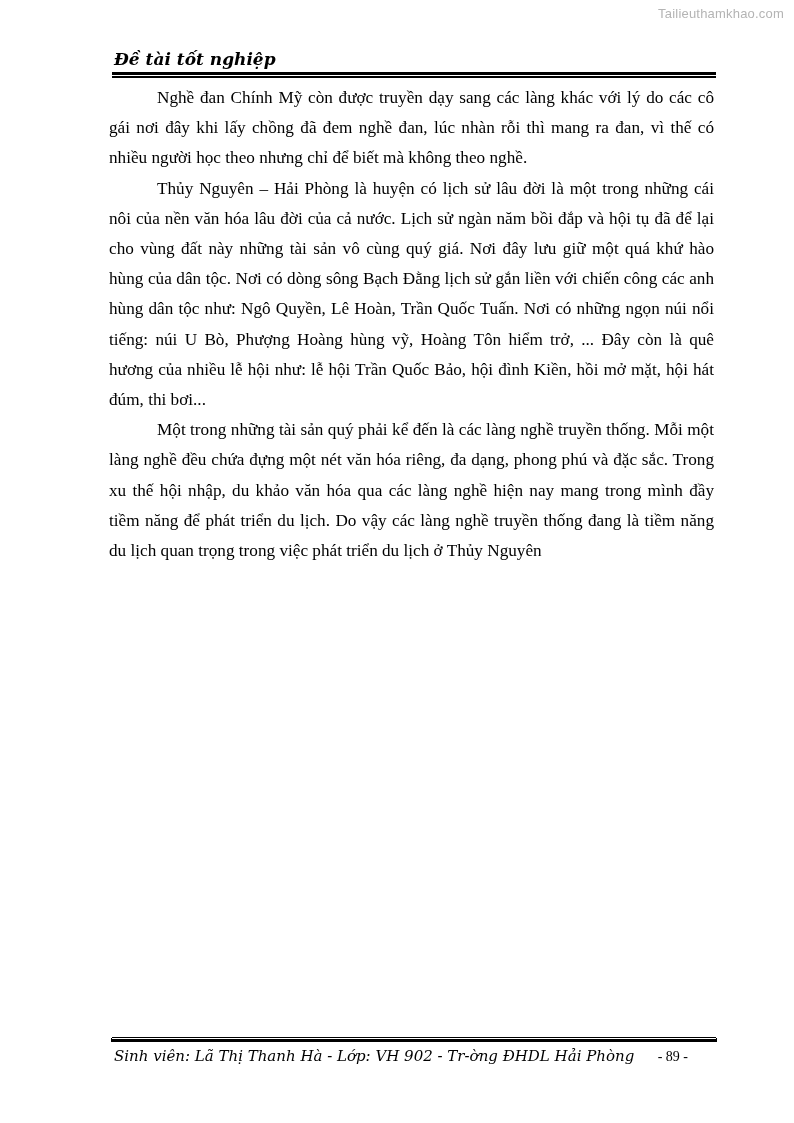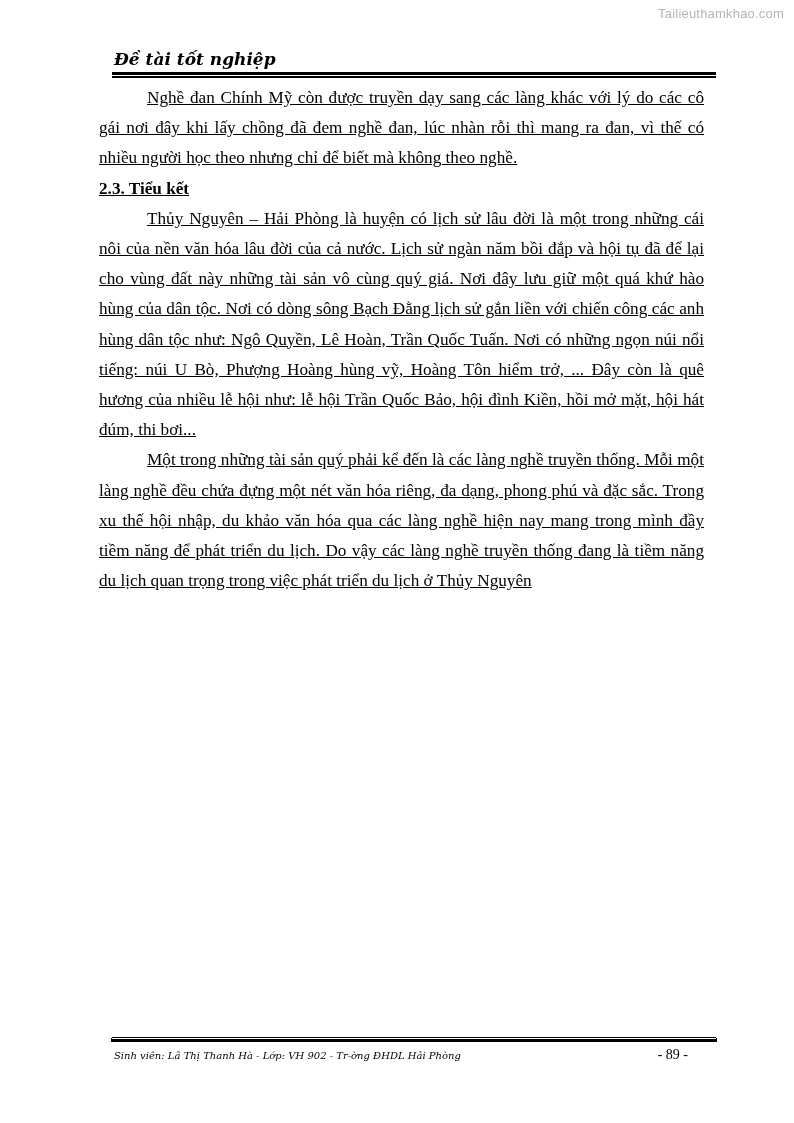--- a/index.html
+++ b/index.html
@@ -41,27 +41,26 @@
     }
     .rule-thick-thin {
       margin-top: 2px;
       height: 3px;
       background: #000;
       border-bottom: 1px solid #fff;
       box-shadow: 0 2px 0 0 #000;
     }
     .content {
       position: absolute;
-      left: 99px;
+      left: 109px;
       top: 83px;
       width: 605px;
       font-size: 17.2px;
       line-height: 30.2px;
       text-align: justify;
-      text-decoration: underline;
     }
     .content p {
       margin: 0;
       text-indent: 48px;
     }
     .content h3 {
       margin: 0;
       font-size: 17.2px;
       font-weight: bold;
       line-height: 30.2px;
@@ -80,21 +79,21 @@
       margin-bottom: 8px;
     }
     .footer-row {
       display: flex;
       justify-content: space-between;
       align-items: baseline;
       margin-top: 8px;
     }
     .footer-text {
       font-family: "DejaVu Serif", serif;
-      font-size: 10px;
+      font-size: 15px;
       font-style: italic;
       margin-left: 2px;
     }
     .page-number {
       font-family: "Liberation Serif", serif;
       font-size: 14px;
       margin-right: 28px;
     }
   </style>
 </head>
@@ -102,21 +101,20 @@
 
 <div class="watermark">Tailieuthamkhao.com</div>
 
 <div class="header">
   <div class="header-title">Đề tài tốt nghiệp</div>
   <div class="rule-thick-thin"></div>
 </div>
 
 <div class="content">
   <p>Nghề đan Chính Mỹ còn được truyền dạy sang các làng khác với lý do các cô gái nơi đây khi lấy chồng đã đem nghề đan, lúc nhàn rỗi thì mang ra đan, vì thế có nhiều người học theo nhưng chỉ để biết mà không theo nghề.</p>
-  <h3>2.3. Tiểu kết</h3>
   <p>Thủy Nguyên – Hải Phòng là huyện có lịch sử lâu đời là một trong những cái nôi của nền văn hóa lâu đời của cả nước. Lịch sử ngàn năm bồi đắp và hội tụ đã để lại cho vùng đất này những tài sản vô cùng quý giá. Nơi đây lưu giữ một quá khứ hào hùng của dân tộc. Nơi có dòng sông Bạch Đằng lịch sử gắn liền với chiến công các anh hùng dân tộc như: Ngô Quyền, Lê Hoàn, Trần Quốc Tuấn. Nơi có những ngọn núi nổi tiếng: núi U Bò, Phượng Hoàng hùng vỹ, Hoàng Tôn hiểm trở, ... Đây còn là quê hương của nhiều lễ hội như: lễ hội Trần Quốc Bảo, hội đình Kiền, hồi mở mặt, hội hát đúm, thi bơi...</p>
   <p>Một trong những tài sản quý phải kể đến là các làng nghề truyền thống. Mỗi một làng nghề đều chứa đựng một nét văn hóa riêng, đa dạng, phong phú và đặc sắc. Trong xu thế hội nhập, du khảo văn hóa qua các làng nghề hiện nay mang trong mình đầy tiềm năng để phát triển du lịch. Do vậy các làng nghề truyền thống đang là tiềm năng du lịch quan trọng trong việc phát triển du lịch ở Thủy Nguyên</p>
 </div>
 
 <div class="footer">
   <div class="rule-thin-thick"></div>
   <div class="footer-row">
     <span class="footer-text">Sinh viên: Lã Thị Thanh Hà - Lớp: VH 902 - Tr-ờng ĐHDL Hải Phòng</span>
     <span class="page-number">- 89 -</span>
   </div>

